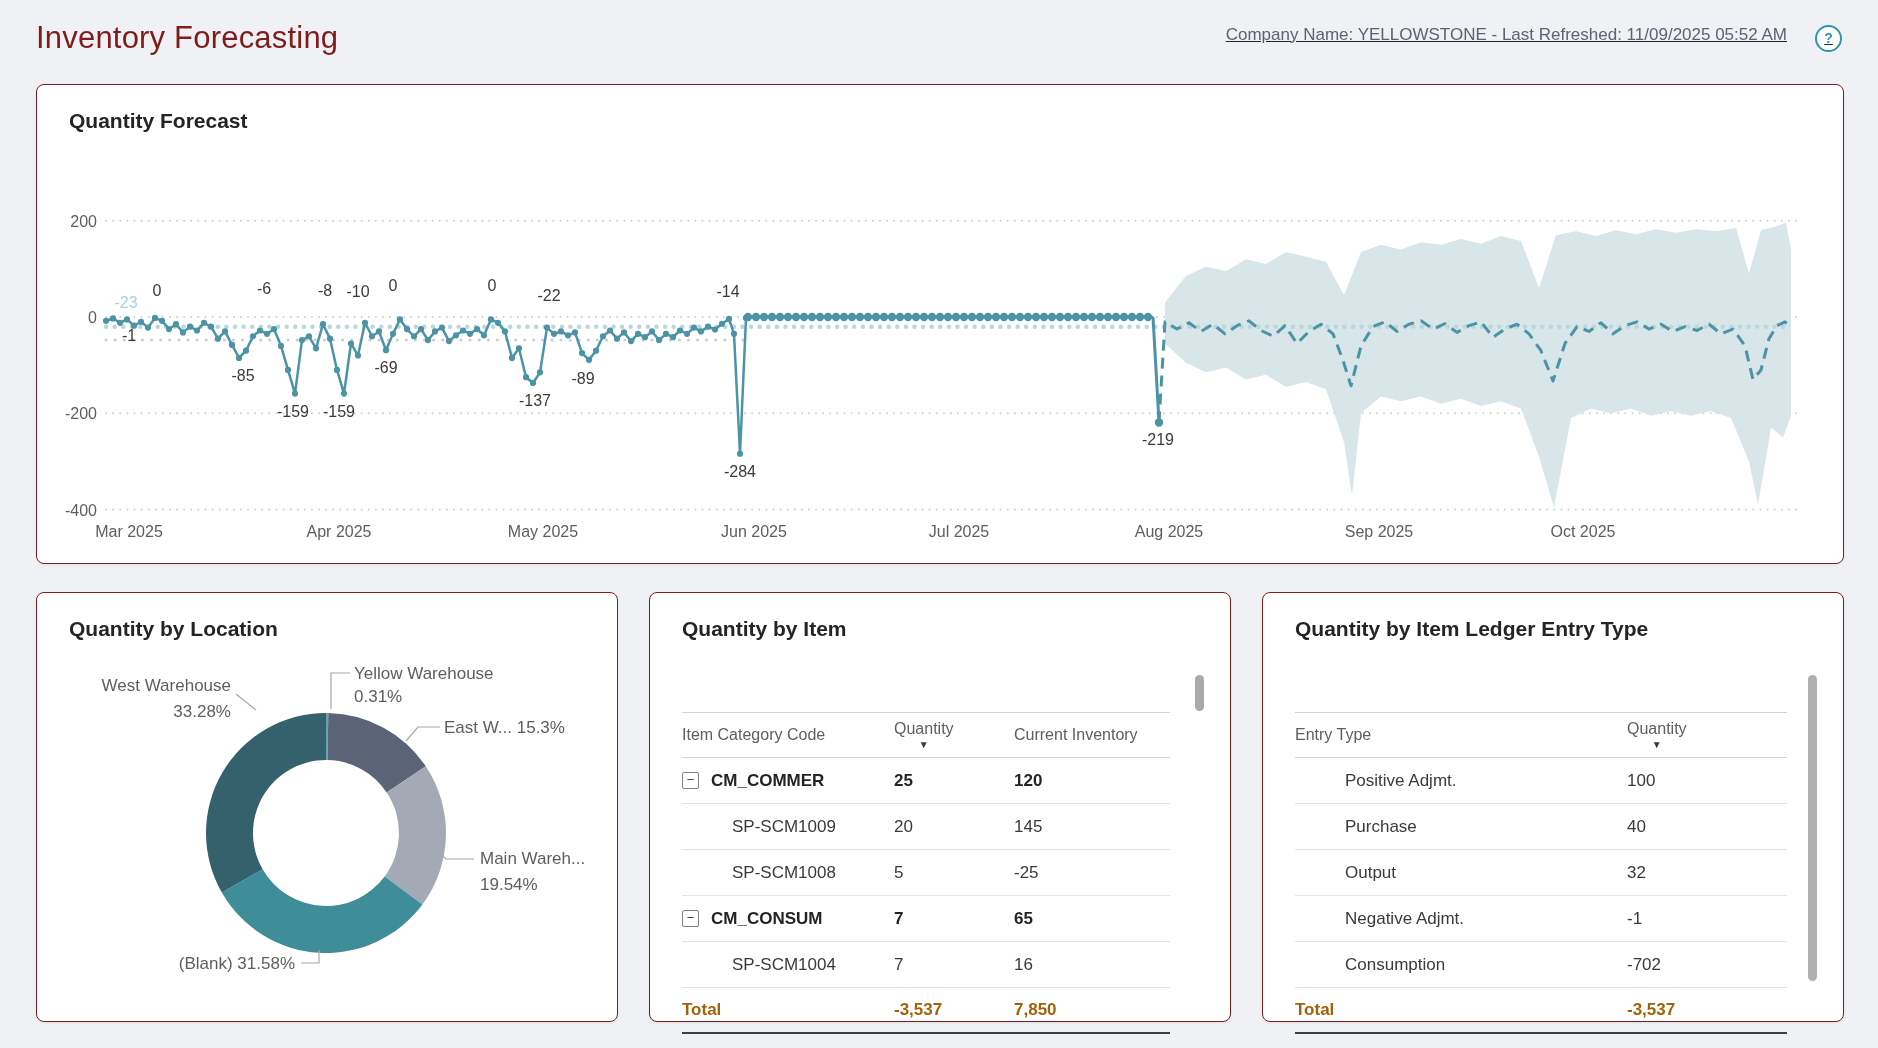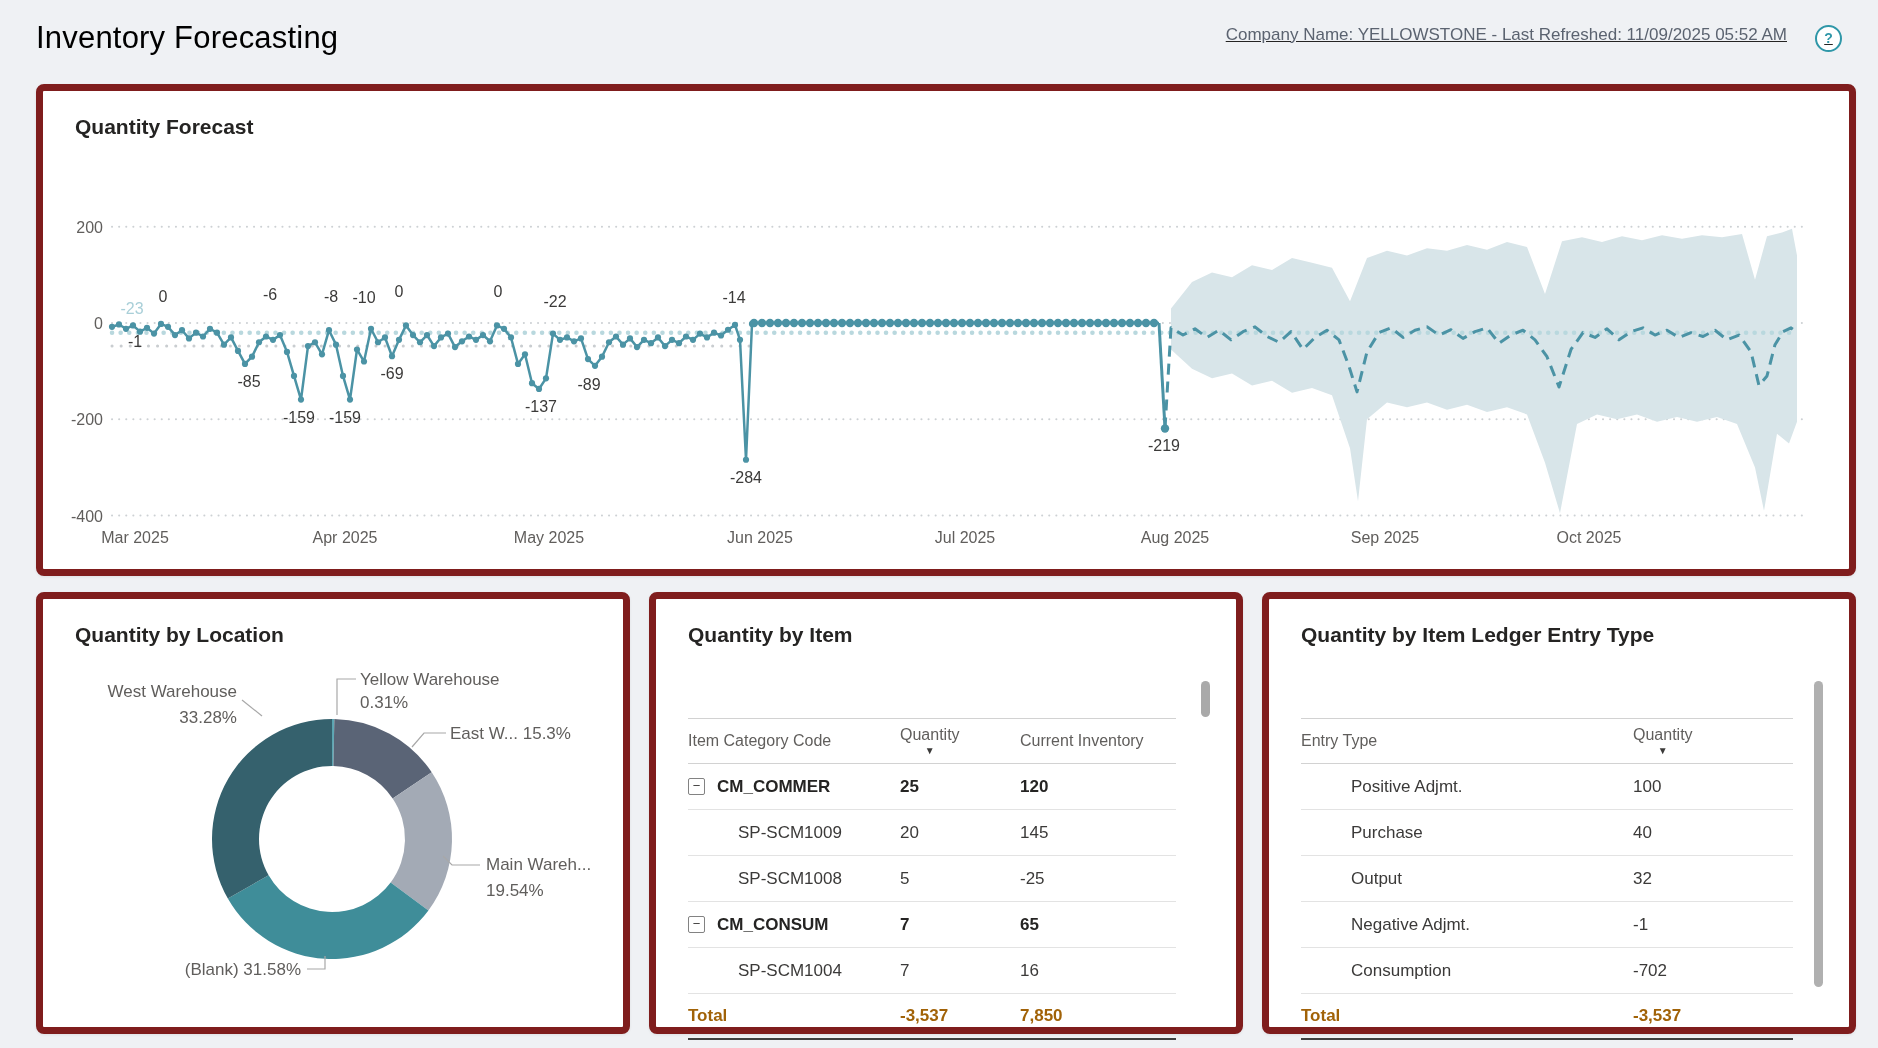--- a/index.html
+++ b/index.html
@@ -4,27 +4,27 @@
 <style>
   html,body{margin:0;padding:0;}
   body{
     width:1878px;height:1048px;overflow:hidden;
     background:#eff1f4;
     font-family:"Liberation Sans",sans-serif;
     color:#252423;position:relative;
   }
   .page-header{position:absolute;left:36px;top:0;width:1806px;height:76px;
     display:flex;align-items:center;justify-content:space-between;}
-  .page-header h1{margin:0;font-size:31px;font-weight:400;color:#000000;letter-spacing:.2px;}
+  .page-header h1{margin:0;font-size:31px;font-weight:400;color:#7f1d1d;letter-spacing:.2px;}
   .header-right{display:flex;align-items:flex-start;gap:28px;text-decoration:underline;}
   .meta{font-size:17px;color:#5b6370;}
   .help-icon{width:23px;height:23px;border:2px solid #2f97a8;border-radius:50%;
     color:#2f97a8;font-size:14px;font-weight:700;display:flex;align-items:center;justify-content:center;
     background:#fff;cursor:pointer;}
-  .card{position:absolute;background:#ffffff;border:7px solid #7f1d1d;border-radius:8px;
+  .card{position:absolute;background:#ffffff;border:1px solid #7f1d1d;border-radius:8px;
     box-shadow:0 1px 3px rgba(0,0,0,.07);}
   .card h2{position:absolute;margin:0;top:24px;left:32px;font-size:21px;font-weight:600;color:#252423;}
   #card-forecast{left:36px;top:84px;width:1806px;height:478px;}
   #card-location{left:36px;top:592px;width:580px;height:428px;}
   #card-item{left:649px;top:592px;width:580px;height:428px;}
   #card-ledger{left:1262px;top:592px;width:580px;height:428px;}
   #forecast-svg{position:absolute;left:24px;top:80px;width:1760px;height:380px;}
   #donut-svg{position:absolute;left:0;top:0;width:580px;height:428px;}
   svg text{font-family:"Liberation Sans",sans-serif;}
   .axis{font-size:16px;fill:#605e5c;}

